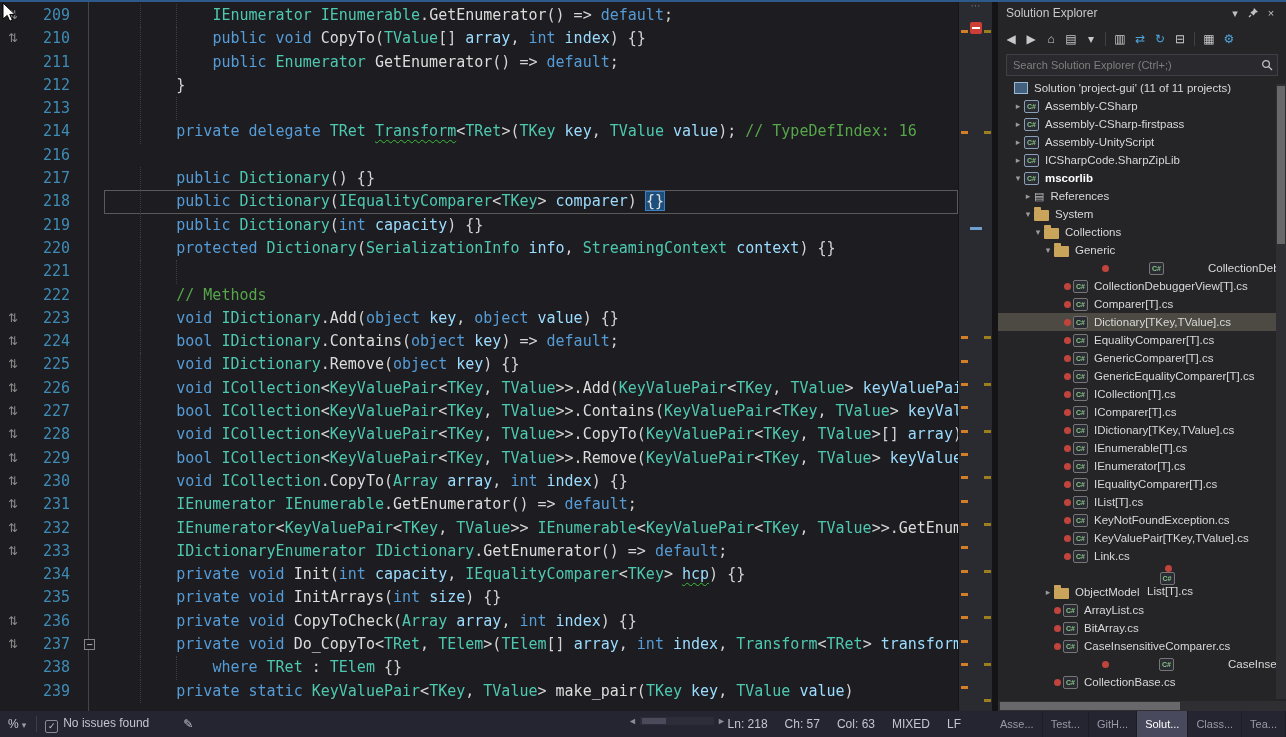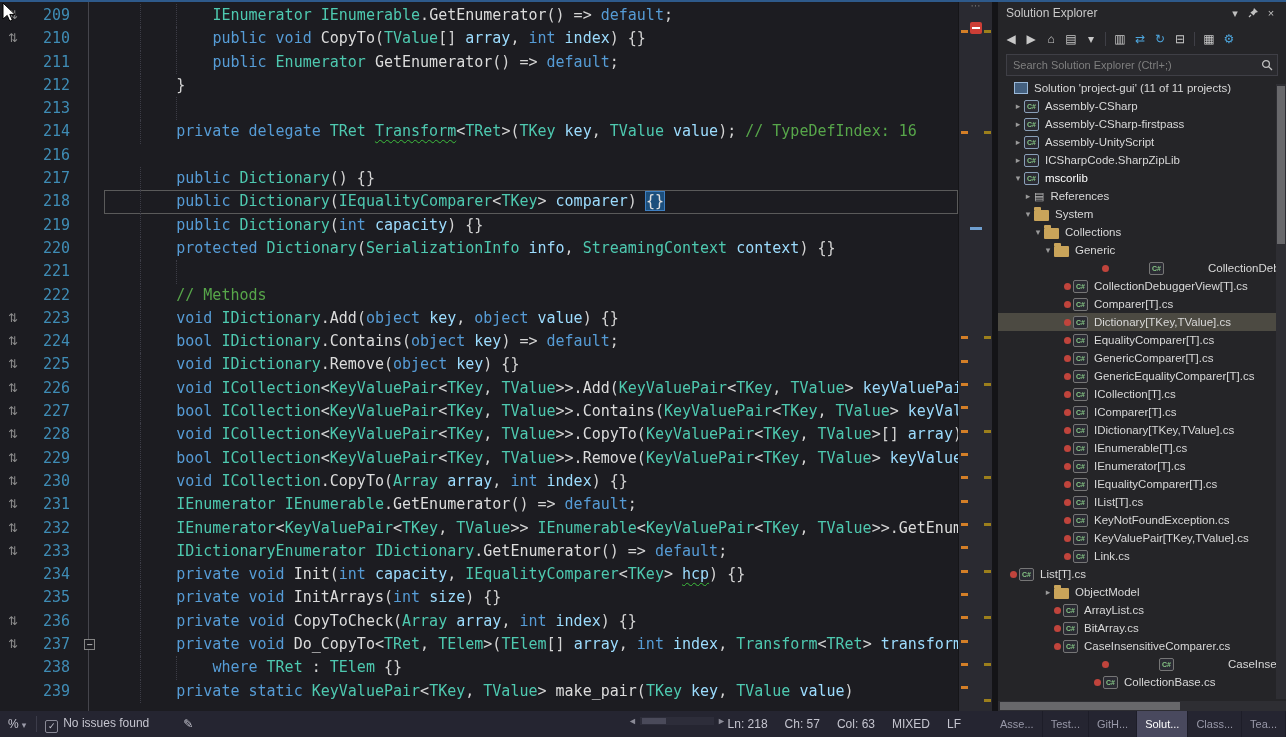--- a/index.html
+++ b/index.html
@@ -64,21 +64,21 @@
   .tb-divider { width:1px; height:14px; background:#3f3f46; margin:0 3px; }
   #se-search { position:relative; margin:2px 8px 4px 8px; height:18px; }
   #se-search input { width:100%; height:22px; background:#2a2a2e; border:1px solid #3f3f46;
             color:#cccccc; font-size:11px; padding:0 22px 0 6px;
             font-family:"Liberation Sans", sans-serif; }
   #se-search input::placeholder { color:#7f7f7f; }
   #se-search svg { position:absolute; right:5px; top:5px; }
   #se-tree { flex:1; overflow:hidden; padding-top:3px; font-size:11.5px; }
   .tree-row { height:18px; display:flex; align-items:center; white-space:nowrap; }
   .tree-row.sel { background:#4c4a42; }
-  .tree-row.bold .tlabel { font-weight:normal; color:#ffffff; }
+  .tree-row.bold .tlabel { font-weight:bold; color:#ffffff; }
   .expander { width:12px; flex:none; text-align:center; font-size:9px; color:#9a9a9a; }
   .dot { width:7px; height:7px; border-radius:50%; background:#c0443c; flex:none; margin-right:2px; }
   .ticon { flex:none; margin-right:4px; }
   .ticon-cs, .ticon-project { width:15px; height:13px; border:1px solid #767676; background:#2b2b33;
         color:#85c585; font-size:7px; font-weight:bold; text-align:center; line-height:11px;
         border-radius:2px; }
   .ticon-project { border-color:#8aa0b8; }
   .ticon-solution { width:14px; height:12px; background:#44607f; border:1px solid #9ab8d8; }
   .ticon-references { color:#b8b8b8; font-size:11px; line-height:13px; }
   .ticon-folder { width:15px; height:11px; background:#c9a45a; border-radius:1px; position:relative;
@@ -528,21 +528,21 @@
           <span class="dot"></span>
           <span class="ticon ticon-cs">C#</span>
           <span class="tlabel">KeyValuePair[TKey,TValue].cs</span>
         </div>
         <div class="tree-row" style="padding-left: 54px;">
           <span class="expander"></span>
           <span class="dot"></span>
           <span class="ticon ticon-cs">C#</span>
           <span class="tlabel">Link.cs</span>
         </div>
-        <div class="tree-row" style="">
+        <div class="tree-row" style="padding-left: 54px; flex-direction: column;">
           <span class="expander"></span>
           <span class="dot"></span>
           <span class="ticon ticon-cs">C#</span>
           <span class="tlabel">List[T].cs</span>
         </div>
         <div class="tree-row" style="padding-left: 44px;">
           <span class="expander">▸</span>
           <span class="ticon ticon-folder"></span>
           <span class="tlabel">ObjectModel</span>
         </div>
@@ -563,21 +563,21 @@
           <span class="dot"></span>
           <span class="ticon ticon-cs">C#</span>
           <span class="tlabel">CaseInsensitiveComparer.cs</span>
         </div>
         <div class="tree-row" style="padding-left: 44px; gap: 48px;">
           <span class="expander"></span>
           <span class="dot"></span>
           <span class="ticon ticon-cs">C#</span>
           <span class="tlabel">CaseInsensitiveHashCodeProvider.cs</span>
         </div>
-        <div class="tree-row" style="padding-left: 44px; margin-left: 40px;">
+        <div class="tree-row" style="padding-left: 44px;">
           <span class="expander"></span>
           <span class="dot"></span>
           <span class="ticon ticon-cs">C#</span>
           <span class="tlabel">CollectionBase.cs</span>
         </div>
       </div>
     <div id="se-hscroll">
       <div id="se-hthumb"></div>
     </div>
     <div id="se-vscroll">

